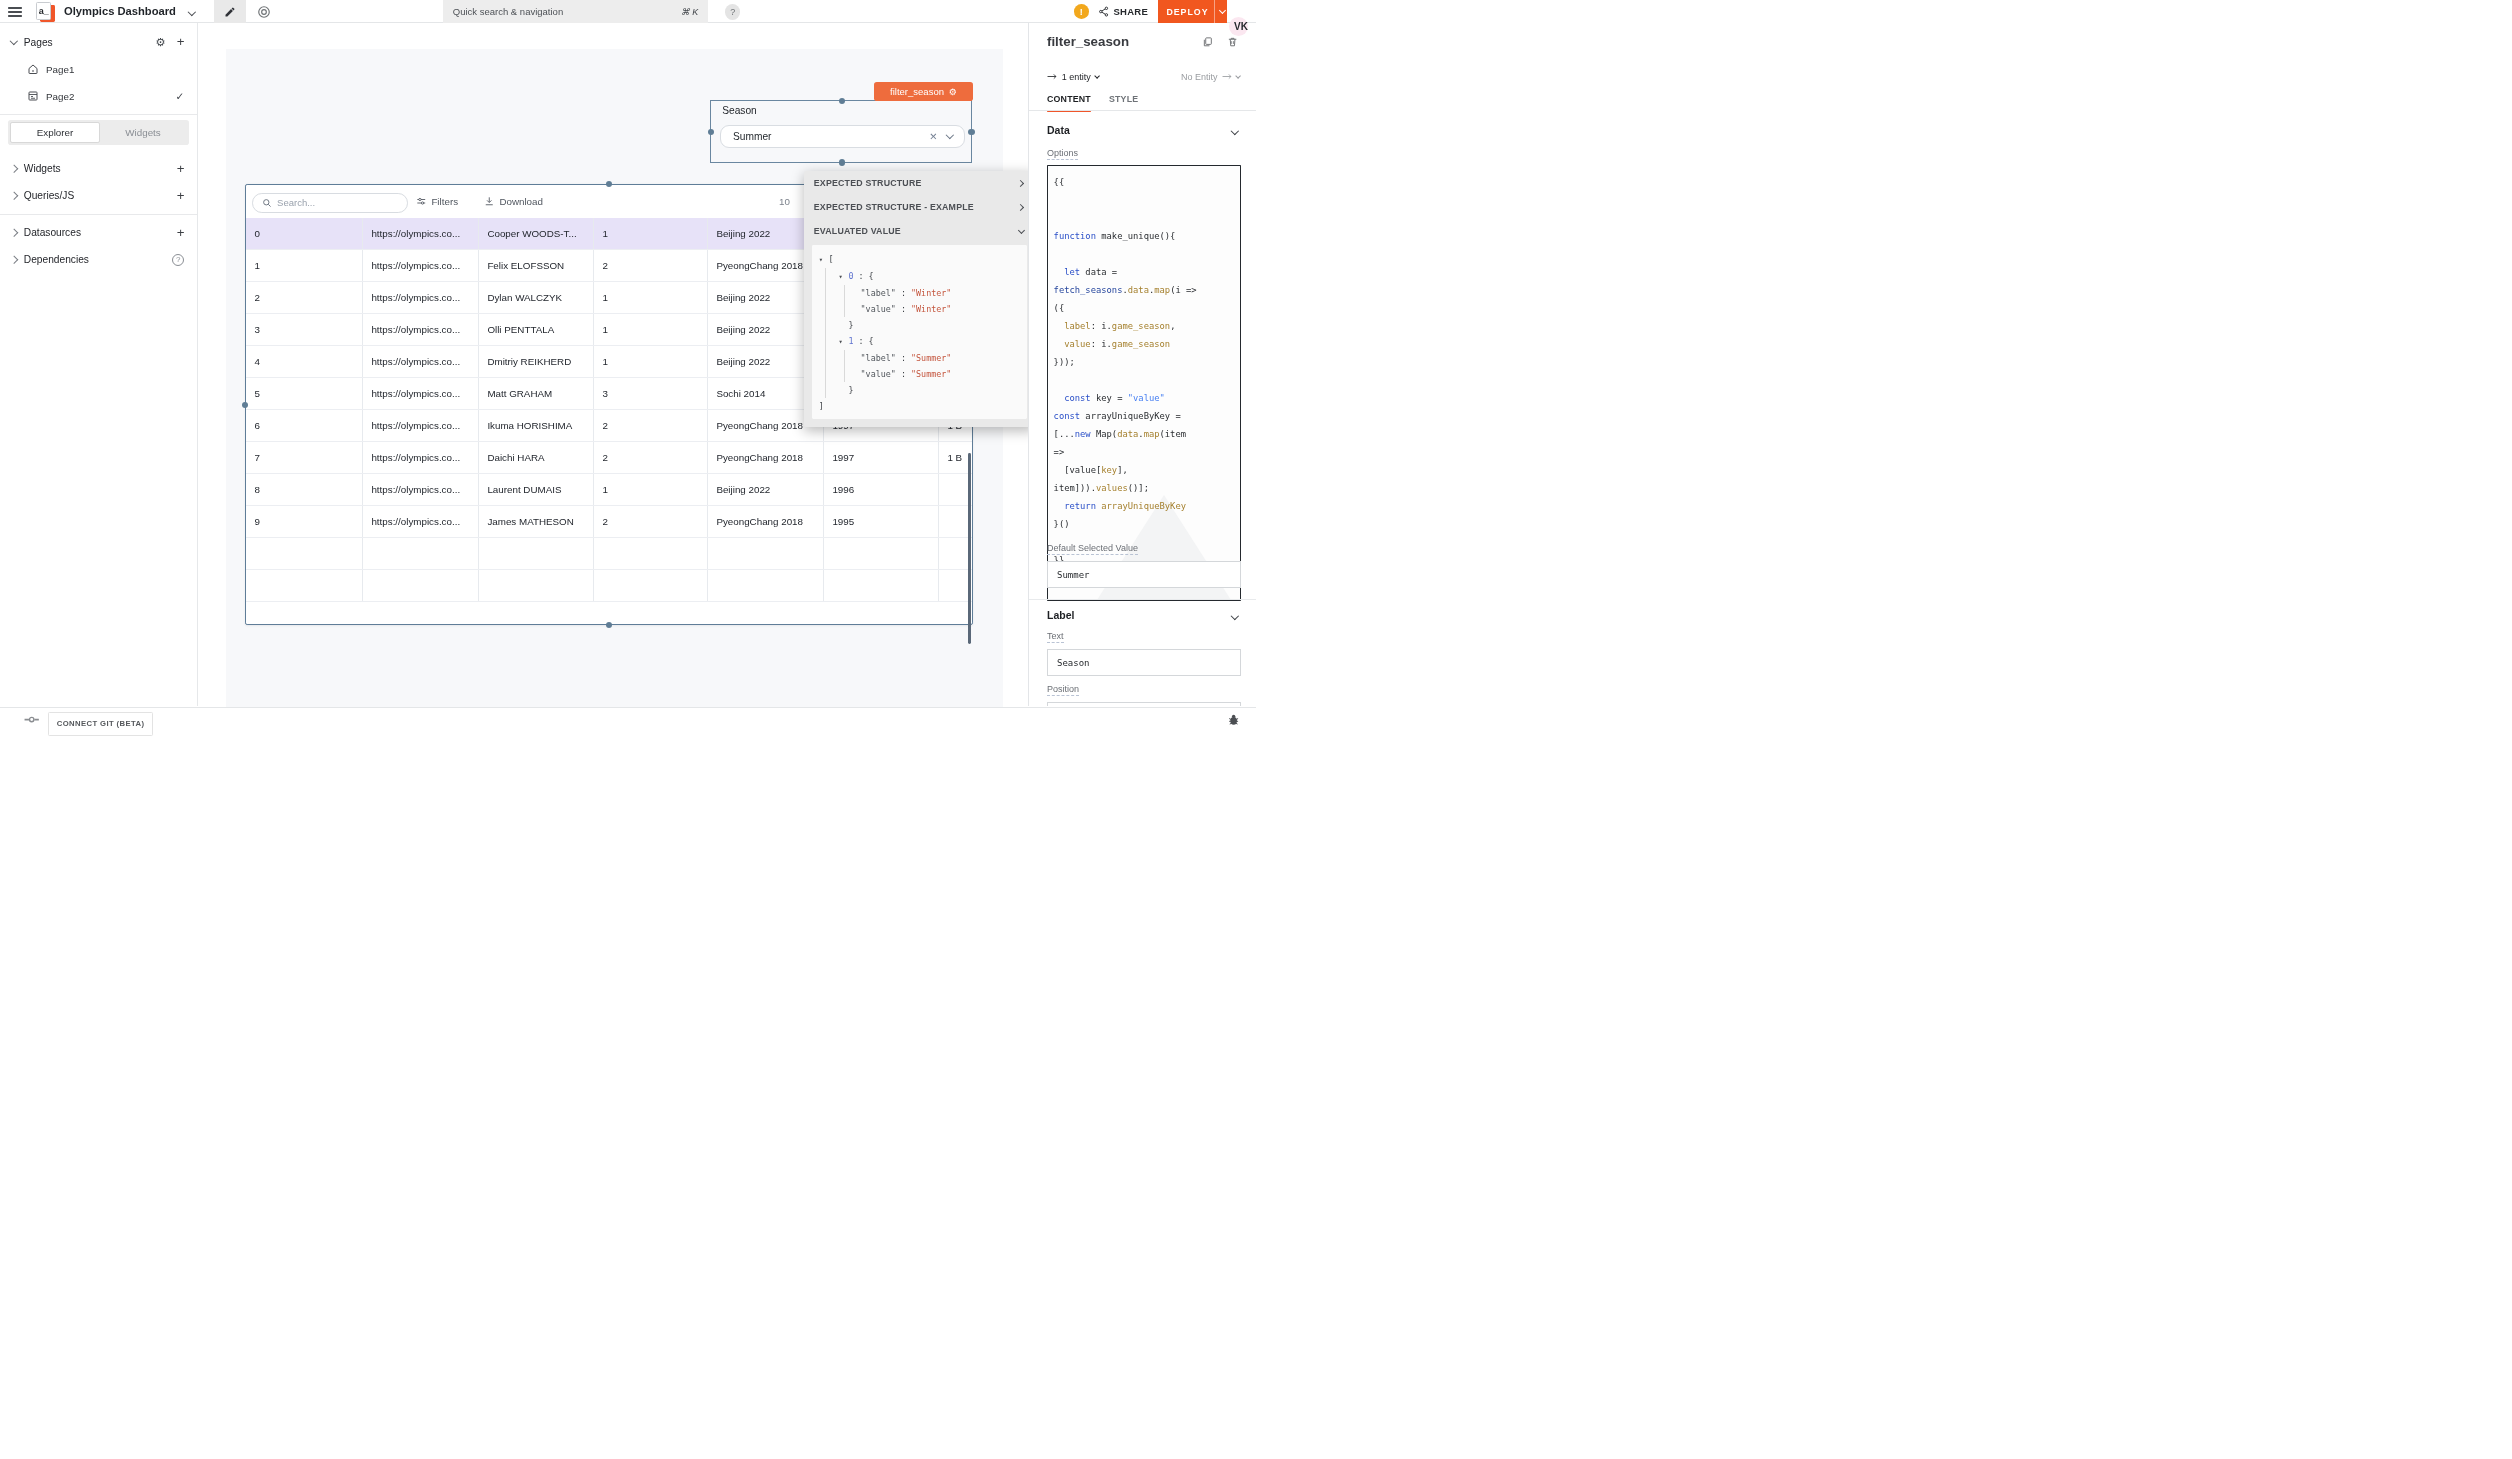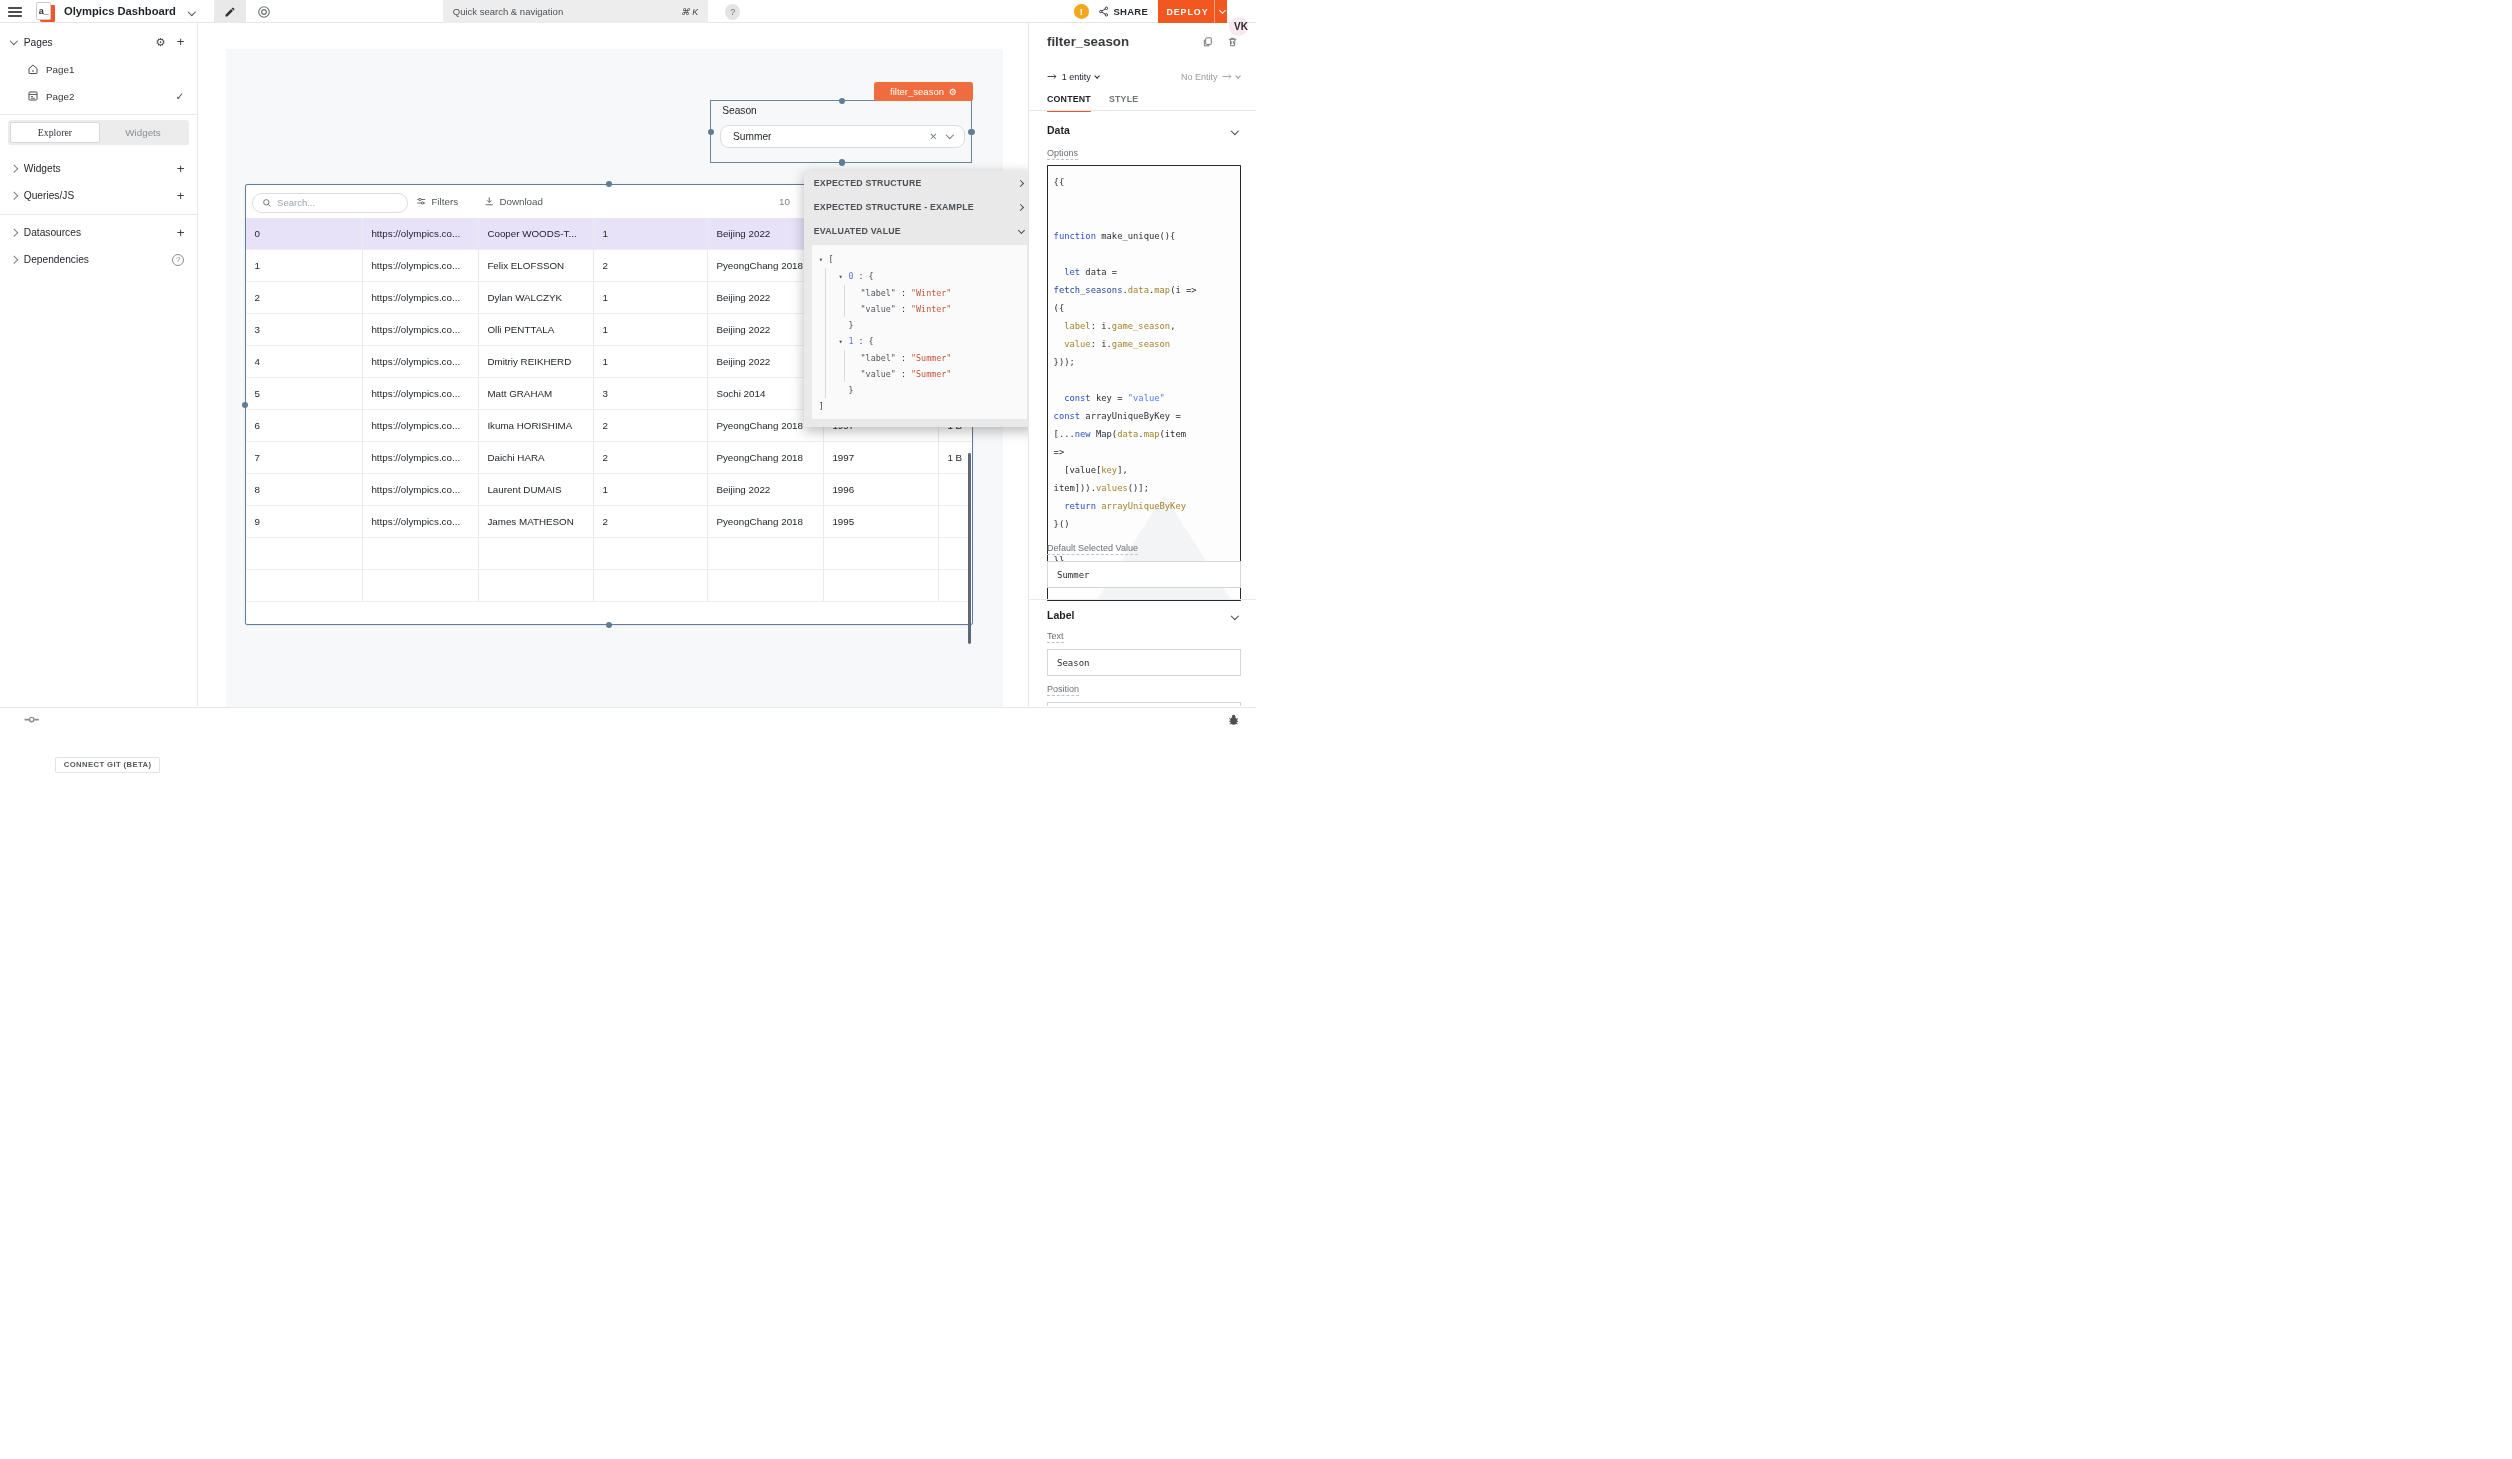--- a/index.html
+++ b/index.html
@@ -52,21 +52,21 @@
   .sb-title { font-size:10.2px; font-weight:500; color:#24262b; }
   .sb-right { position:absolute; right:0; top:0; height:100%; display:flex; align-items:center; gap:11.2px; padding-right:12.6px; }
   .plus { font-size:13.3px; color:#3c3f44; font-weight:400; line-height:1; cursor:pointer; }
   .gear { font-size:11.2px; color:#3f4449; cursor:pointer; }
   .page-row { height:27px; display:flex; align-items:center; padding-left:27px; gap:7px; cursor:pointer; position:relative; }
   .page-row .lbl { font-size:9.8px; color:#33363b; }
   .check { position:absolute; right:12.6px; color:#3f434a; font-size:10.5px; }
   .sb-div { height:0.7px; background:#e8e9eb; margin-top:4.2px; }
   .segwrap { margin:5.6px 8.4px; height:25px; background:#ececec; border-radius:2.8px; padding:2.1px; display:flex; }
   .seg { flex:1; display:flex; align-items:center; justify-content:center; font-size:9.8px; cursor:pointer; }
-  .seg.active { background:#fff; border:0.7px solid #d8d8d8; border-radius:2.1px; color:#303338;font-family:Liberation Serif, serif; }
+  .seg.active { background:#fff; border:0.7px solid #d8d8d8; border-radius:2.1px; color:#303338; }
   .seg.inactive { color:#8a8e94; }
   .qmark { width:12.6px; height:12.6px; border-radius:50%; border:1.1px solid #8a8e94; color:#8a8e94;
     font-size:8px; display:flex; align-items:center; justify-content:center; }
 
   
   .canvas { position:absolute; left:198px; top:23px; width:831px; height:683px; background:#fff; }
   .artboard { position:absolute; left:28px; top:26px; width:777px; height:658px; background:#f7f8fa; }
 
   
   .sel-outline { position:absolute; left:512px; top:77px; width:262px; height:63px;
@@ -151,23 +151,23 @@
   .tok-k { color:#2b50c8; } .tok-p { color:#a5802e; } .tok-s { color:#467ff2; }
   .tok-v { color:#27479e; } .tok-t { color:#2a2d31; }
   .p-input { position:absolute; left:18px; width:194px; height:27px; border:0.7px solid #d4d7da; background:#fff;
     font-family:"DejaVu Sans Mono", monospace; font-size:9px; color:#26292d; display:flex; align-items:center;
     padding-left:9px; cursor:text; }
   .p-div { position:absolute; left:0; width:228px; height:0.7px; background:#e8eaec; }
 
   
   .footer { position:absolute; left:0; top:707px; width:1256px; height:23px; background:#fff;
     border-top:0.7px solid #e4e6e8; z-index:60; }
-  .git-btn { position:absolute; left:55px; top:3.5px; height:16px; border:0.7px solid #e3e3e3; border-radius:1.4px;
+  .git-btn { position:absolute; left:48px; top:3.5px; height:24px; border:0.7px solid #e3e3e3; border-radius:1.4px;
     display:flex; align-items:center; padding:0 7.7px; font-size:7.7px; font-weight:600; letter-spacing:0.4px;
-    color:#55585c; cursor:pointer; background:#fff;margin-top:45px; }
+    color:#55585c; cursor:pointer; background:#fff; }
   .git-ico { position:absolute; left:24px; top:5.6px; }
   .bug { position:absolute; right:15.4px; top:4.9px; cursor:pointer; }
 
   svg { display:block; }
 </style>
 </head>
 <body>
 
 <div class="header">
   <div class="burger">

